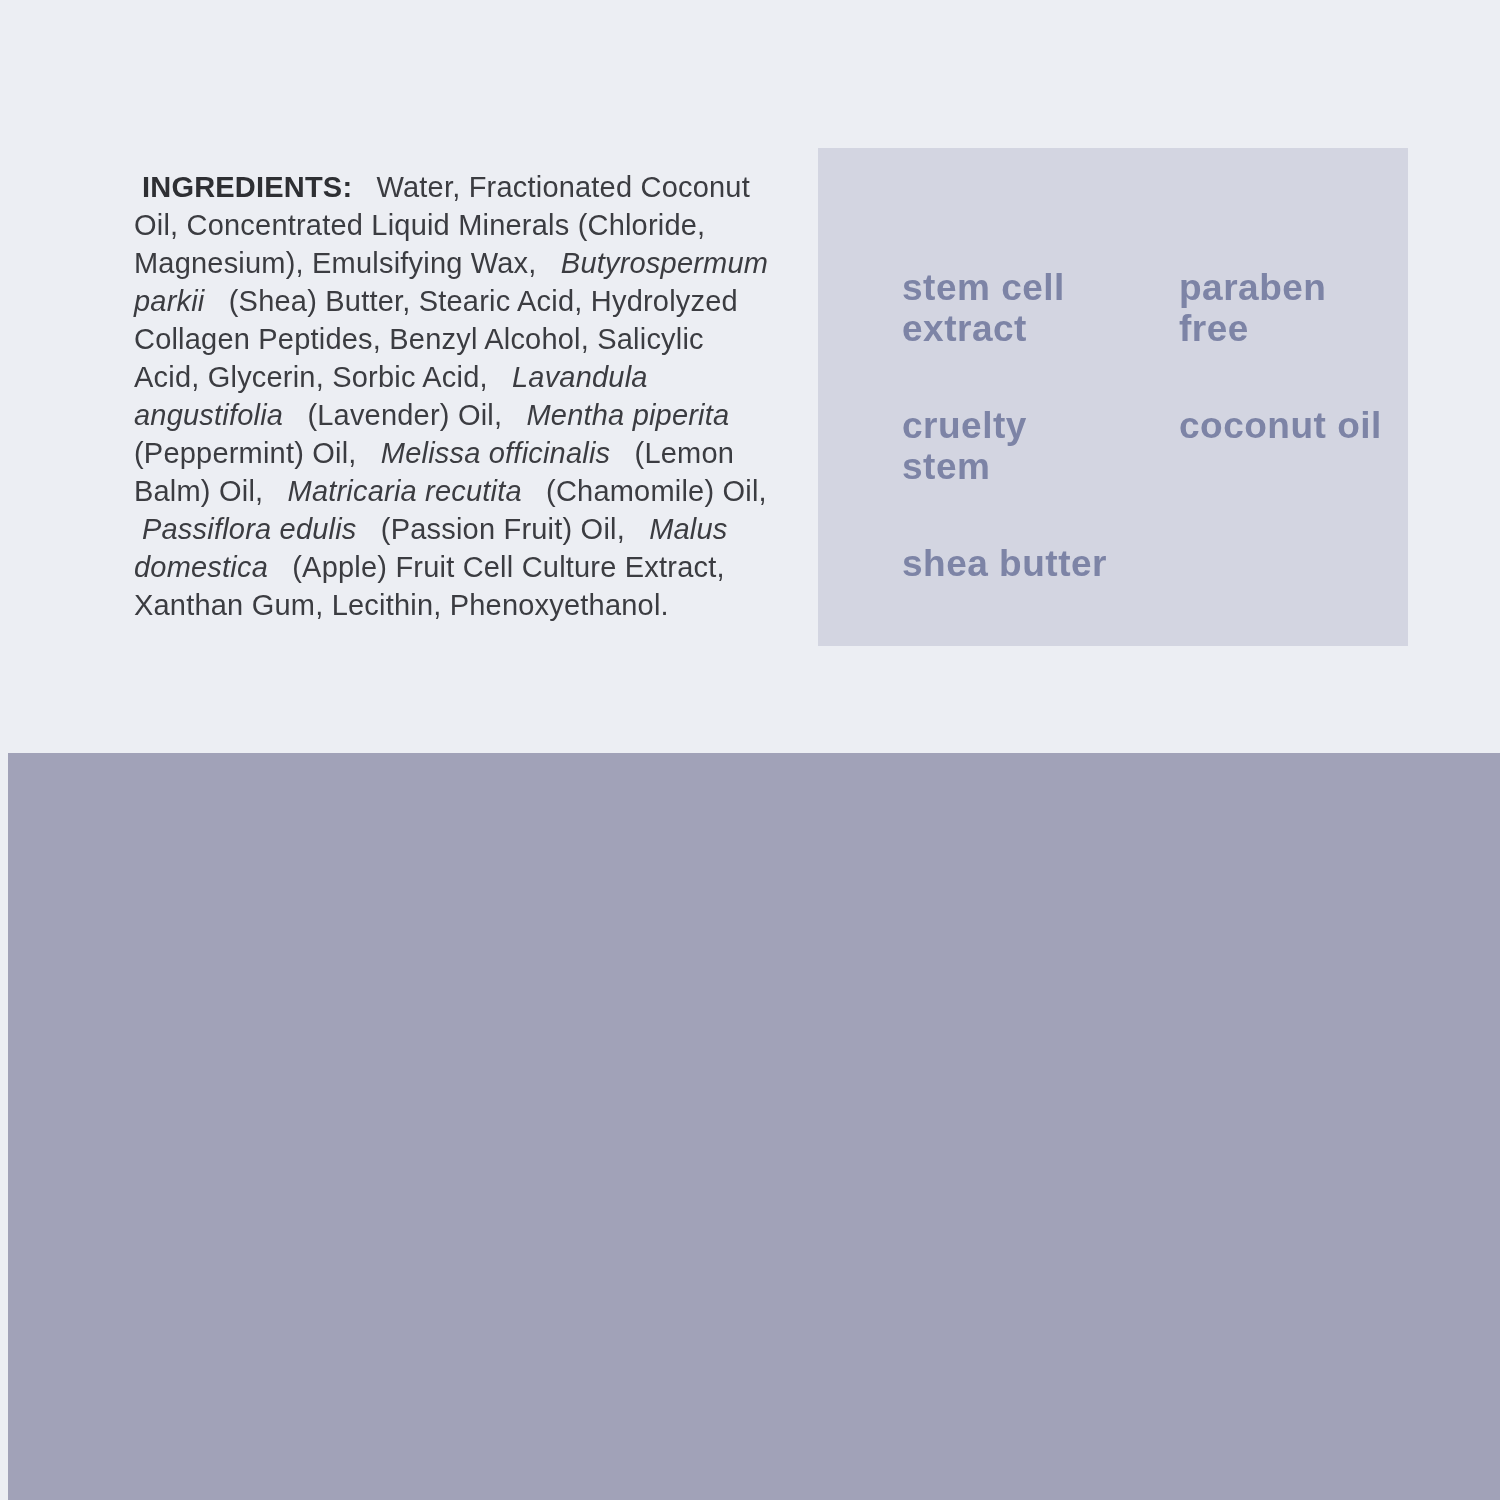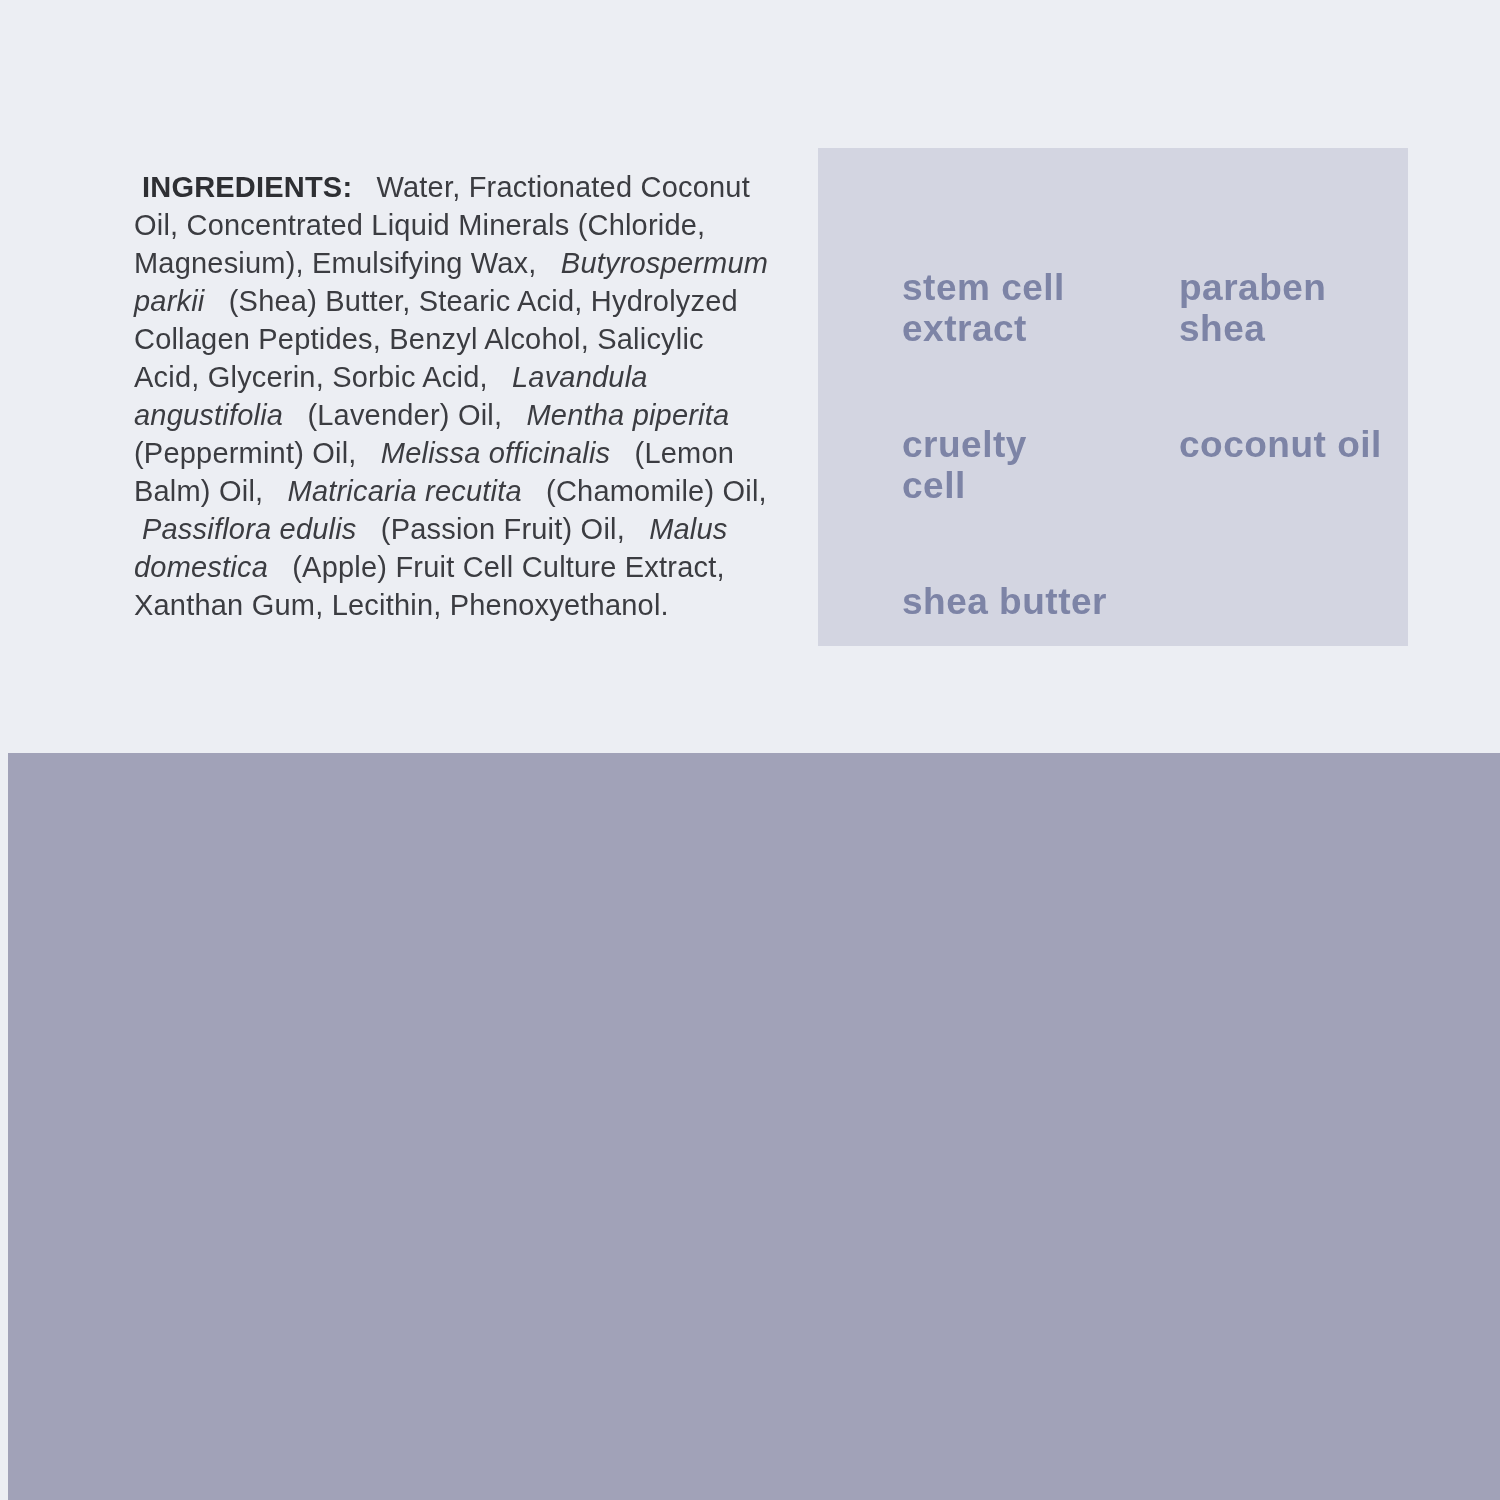--- a/index.html
+++ b/index.html
@@ -36,43 +36,43 @@
   .seg-italic{font-style:italic;}
   .seg-normal{font-style:normal;}
   
   .feature-box{
     position:absolute;left:810px;top:140px;width:590px;height:498px;
     background:var(--box_bg);
   }
   .feature-grid{
     display:grid;
     grid-template-columns:277px 1fr;
-    row-gap:59px;
+    row-gap:40px;
     padding:103px 10px 0 68px;
   }
   .feature-item{
     font-size:37px;line-height:41px;font-weight:bold;
     color:var(--box_text);letter-spacing:0.5px;
     white-space:pre-line;
   }
 </style>
 </head>
 <body>
 
 <div class="top-section">
   <p class="ingredients"><span class="seg-bold">INGREDIENTS: </span><span class="seg-normal">Water, Fractionated Coconut Oil, Concentrated Liquid Minerals (Chloride, Magnesium), Emulsifying Wax, </span><span class="seg-italic">Butyrospermum parkii</span><span class="seg-normal"> (Shea) Butter, Stearic Acid, Hydrolyzed Collagen Peptides, Benzyl Alcohol, Salicylic Acid, Glycerin, Sorbic Acid, </span><span class="seg-italic">Lavandula angustifolia</span><span class="seg-normal"> (Lavender) Oil, </span><span class="seg-italic">Mentha piperita</span><span class="seg-normal"> (Peppermint) Oil, </span><span class="seg-italic">Melissa officinalis</span><span class="seg-normal"> (Lemon Balm) Oil, </span><span class="seg-italic">Matricaria recutita</span><span class="seg-normal"> (Chamomile) Oil, </span><span class="seg-italic">Passiflora edulis</span><span class="seg-normal"> (Passion Fruit) Oil, </span><span class="seg-italic">Malus domestica</span><span class="seg-normal"> (Apple) Fruit Cell Culture Extract, Xanthan Gum, Lecithin, Phenoxyethanol.</span></p>
 
   <div class="feature-box">
     <div class="feature-grid">
       <div class="feature-item">stem cell
 extract</div>
       <div class="feature-item">paraben
-shea</div>
+free</div>
       <div class="feature-item">cruelty
-cell</div>
+stem</div>
       <div class="feature-item">coconut oil</div>
       <div class="feature-item">shea butter</div>
     </div>
   </div>
 </div>
 
 <div class="bottom-section">
   
 
   

